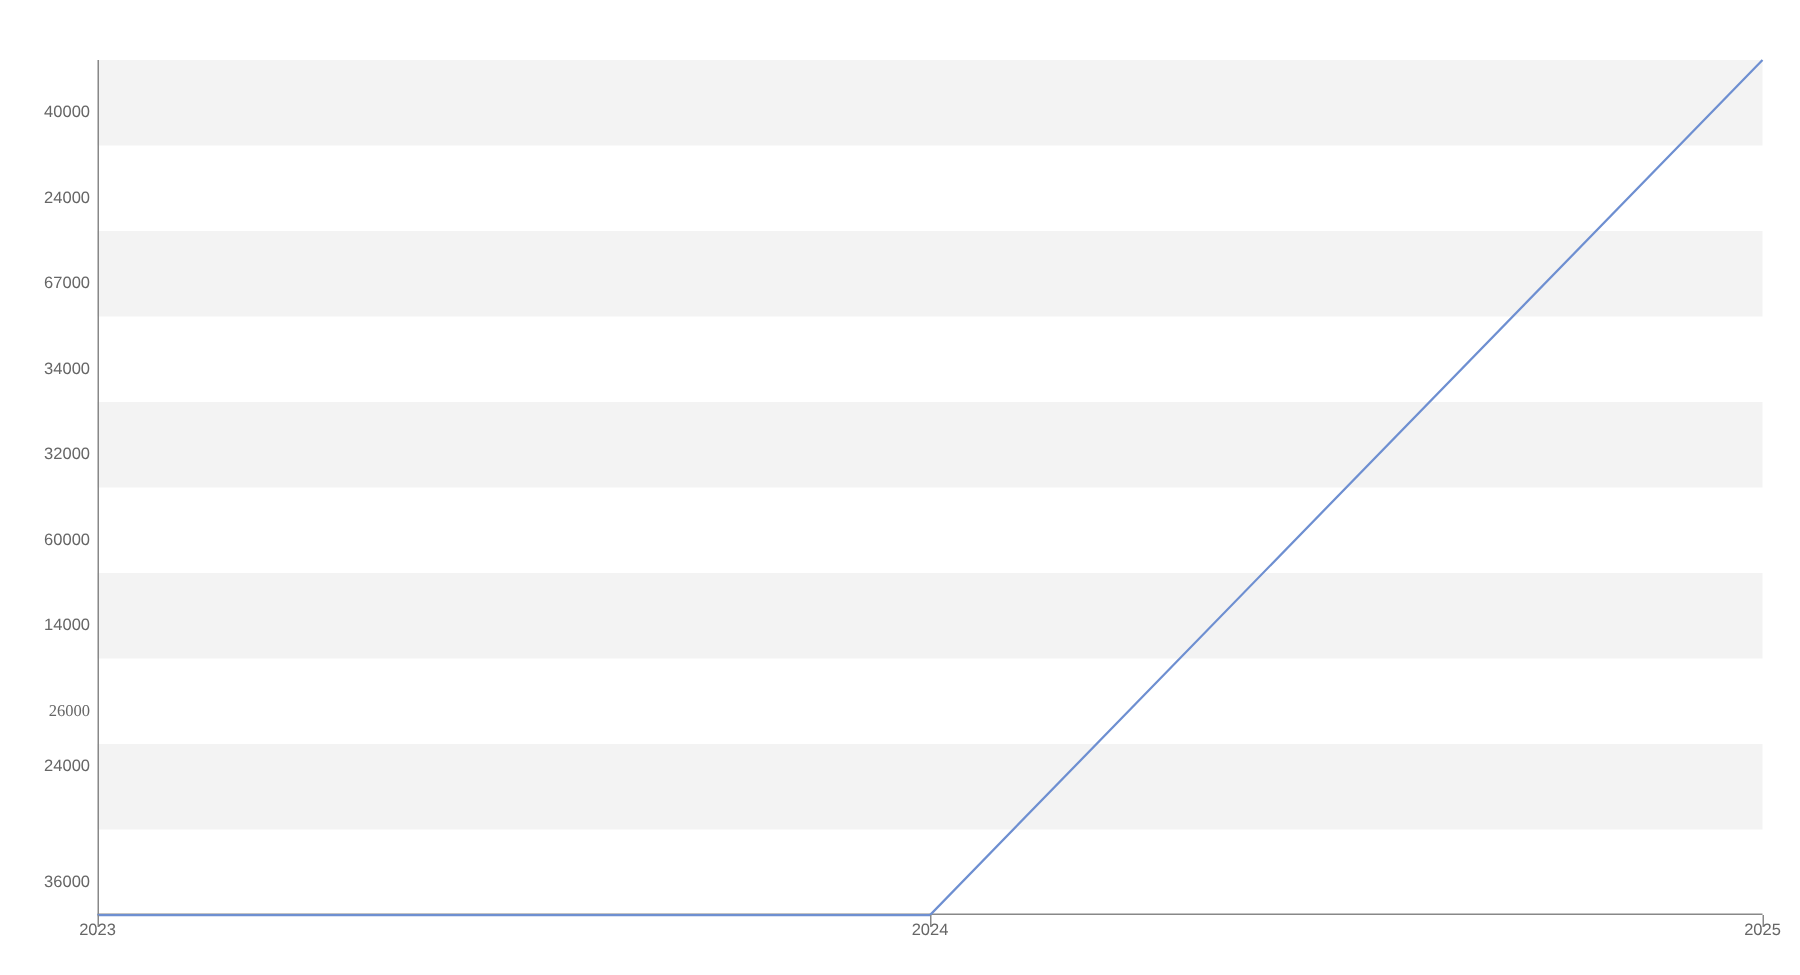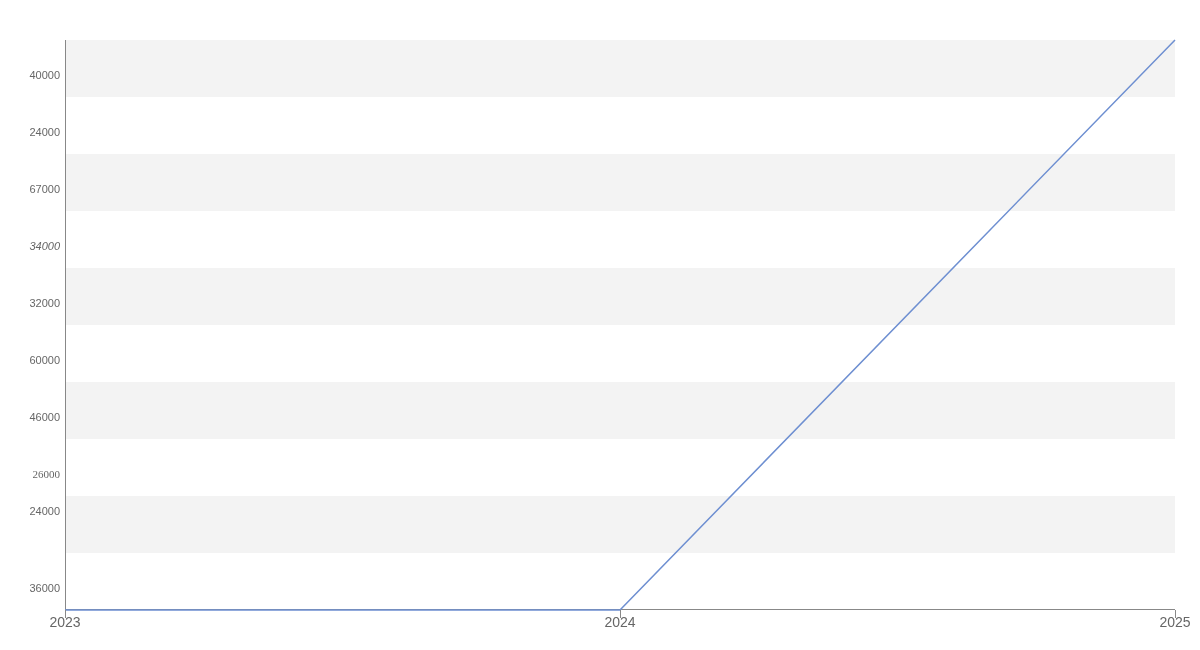--- a/index.html
+++ b/index.html
@@ -56,21 +56,21 @@
     font-size: 11px;
     color: #666666;
     transform: translateY(-50%);
     text-align: right;
     width: 55px;
     margin-top: 35px;
   }
   .x-tick-label {
     position: absolute;
     top: 614px; 
-    font-size: 14px;
+    font-size: 11px;
     color: #666666;
     transform: translateX(-50%);
     white-space: nowrap;
   }
   .x-tick-mark {
     position: absolute;
     width: 1px;
     height: 8px;
     background: #888;
     top: 610px;
@@ -107,24 +107,24 @@
     <svg class="line-svg">
       <polyline id="series-line" fill="none" stroke-width="1.5" points="0,570 555,570 1110,0" stroke="#6e8fd1"></polyline>
     </svg>
   </div>
 
   <div id="y-labels">
       <div class="y-tick-label" style="top: 624px;">20000</div>
       <div class="y-tick-label" style="top: 553px;">36000</div>
       <div class="y-tick-label" style="top: 476px;">24000</div>
       <div class="y-tick-label" style="top: 439px; font-family: Liberation Serif, serif;">26000</div>
-      <div class="y-tick-label" style="top: 382px;">46000</div>
+      <div class="y-tick-label" style="top: 382px;">14000</div>
       <div class="y-tick-label" style="top: 325px;">60000</div>
       <div class="y-tick-label" style="top: 268px;">32000</div>
-      <div class="y-tick-label" style="top: 211px; font-style: italic;">34000</div>
+      <div class="y-tick-label" style="top: 211px;">34000</div>
       <div class="y-tick-label" style="top: 154px;">67000</div>
       <div class="y-tick-label" style="top: 97px;">24000</div>
       <div class="y-tick-label" style="top: 40px;">40000</div>
     </div>
   <div id="x-labels">
       <div class="x-tick-mark" style="left: 65px;"></div>
       <div class="x-tick-label" style="left: 65px;">2023</div>
       <div class="x-tick-mark" style="left: 620px;"></div>
       <div class="x-tick-label" style="left: 620px;">2024</div>
       <div class="x-tick-mark" style="left: 1175px;"></div>

